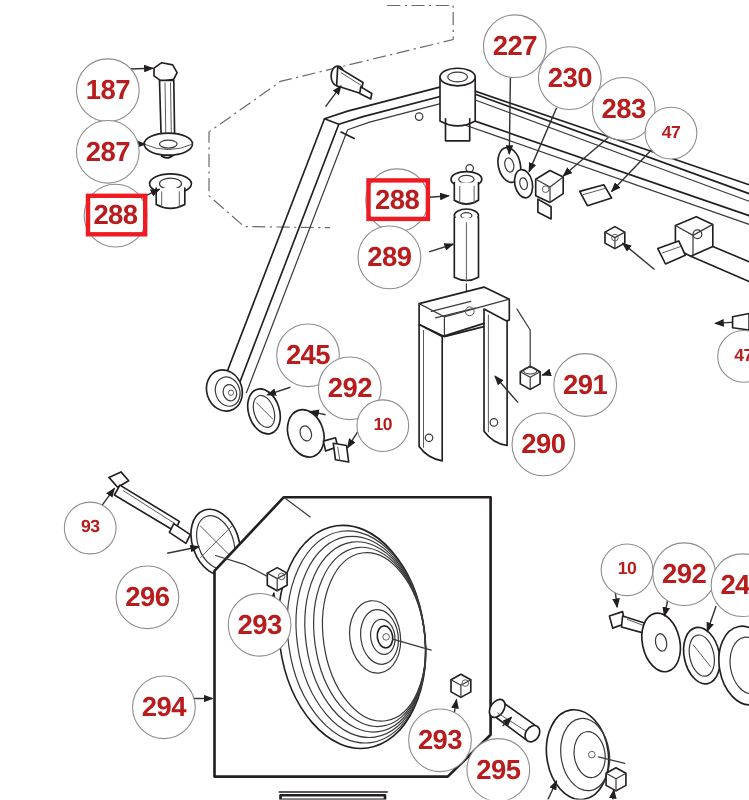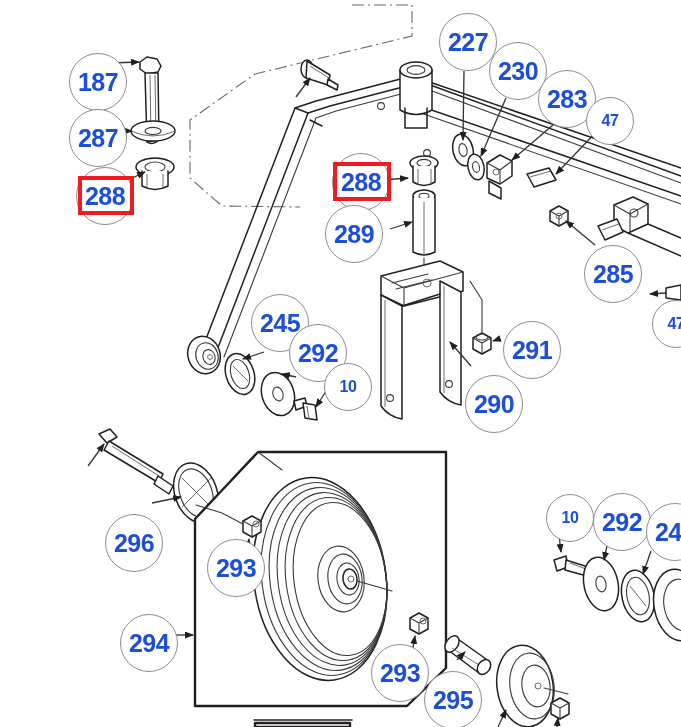--- a/index.html
+++ b/index.html
@@ -21,21 +21,21 @@
     position: absolute;
     left: 0; top: 0;
     width: 681px;
     height: 727px;
   }
   .callout {
     position: absolute;
     border-radius: 50%;
     border: 1.6px solid #8d8d8d;
     background: #ffffff;
-    color: #1d4ed8;
+    color: #b91c1c;
     display: flex;
     align-items: center;
     justify-content: center;
     font-family: "Liberation Sans", sans-serif;
     font-weight: 700;
     letter-spacing: -0.5px;
     box-sizing: border-box;
     user-select: none;
   }
   .callout.w3 { width: 58px; height: 58px; font-size: 25px; }
@@ -351,27 +351,27 @@
 
   <div class="callout w3" style="left:69px;  top:53px;">187</div>
   <div class="callout w3" style="left:439px; top:13px;">227</div>
   <div class="callout w3" style="left:489px; top:42px;">230</div>
   <div class="callout w3" style="left:538px; top:70px;">283</div>
   <div class="callout w2" style="left:586px; top:97px;">47</div>
   <div class="callout w3" style="left:69px;  top:109px;">287</div>
   <div class="callout w3" style="left:76px;  top:167px;">288</div>
   <div class="callout w3" style="left:332px; top:153px;">288</div>
   <div class="callout w3" style="left:325px; top:205px;">289</div>
-  <div class="callout w3" style="left:584px; top:245px;">285</div>
   <div class="callout w2" style="left:652px; top:300px;">47</div>
   <div class="callout w3" style="left:251px; top:294px;">245</div>
   <div class="callout w3" style="left:289px; top:324px;">292</div>
   <div class="callout w2" style="left:324px; top:363px;">10</div>
   <div class="callout w3" style="left:503px; top:321px;">291</div>
   <div class="callout w3" style="left:465px; top:375px;">290</div>
+  <div class="callout w2" style="left:58px;  top:456px;">93</div>
   <div class="callout w3" style="left:105px; top:514px;">296</div>
   <div class="callout w3" style="left:207px; top:539px;">293</div>
   <div class="callout w3" style="left:120px; top:614px;">294</div>
   <div class="callout w3" style="left:371px; top:644px;">293</div>
   <div class="callout w3" style="left:424px; top:671px;">295</div>
   <div class="callout w2" style="left:546px; top:494px;">10</div>
   <div class="callout w3" style="left:593px; top:493px;">292</div>
   <div class="callout w3" style="left:646px; top:503px;">245</div>
 
   <div class="highlight-box" style="left:78px;  top:176px; width:56px; height:39px;"></div>

